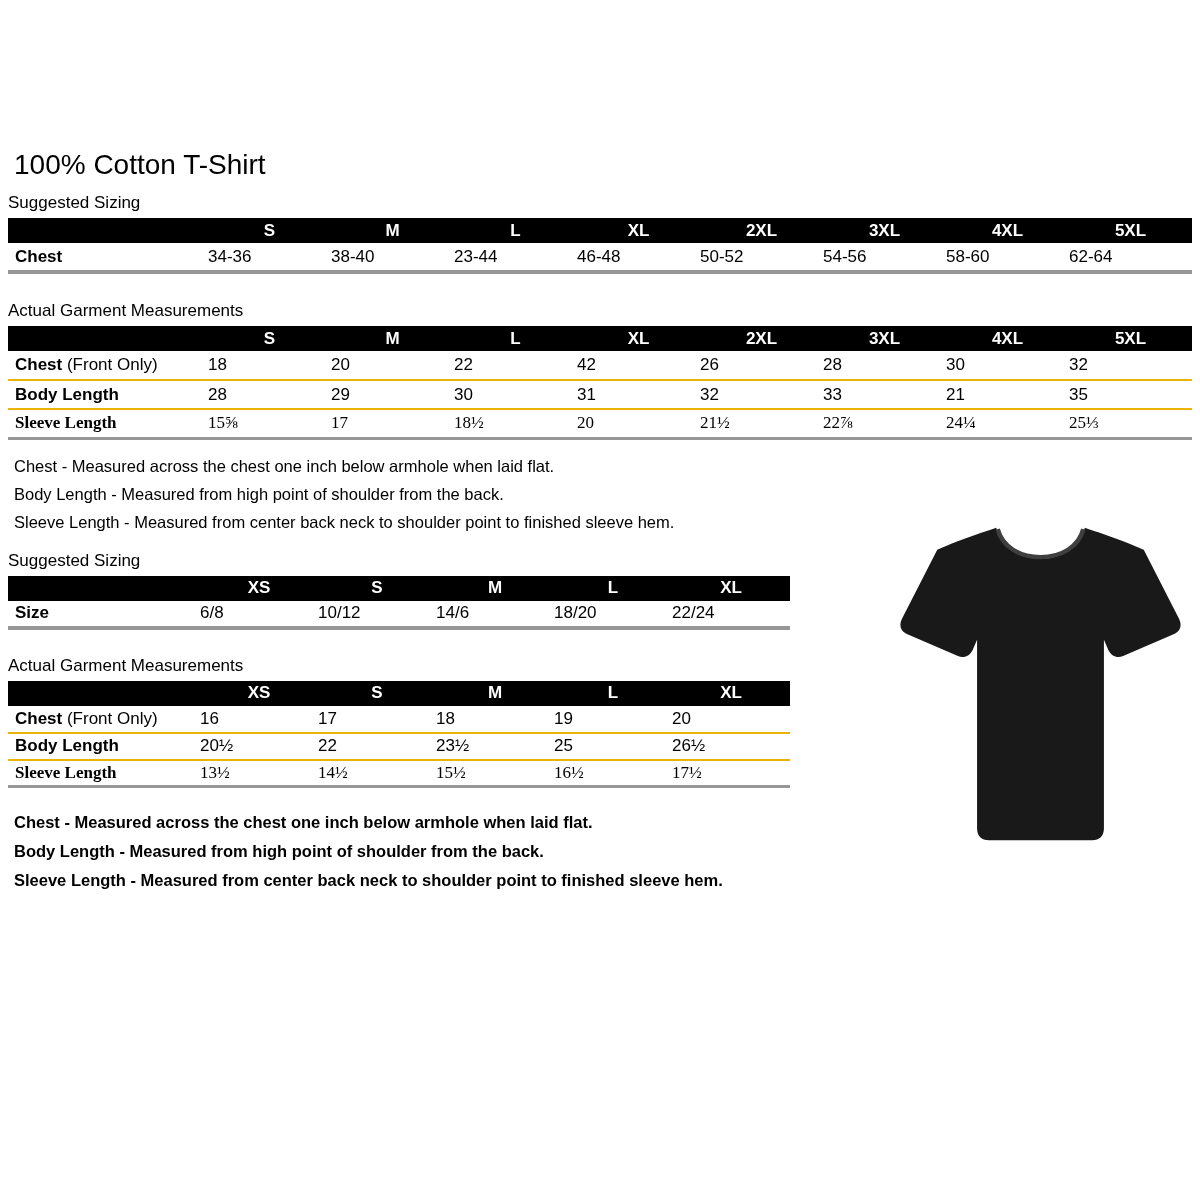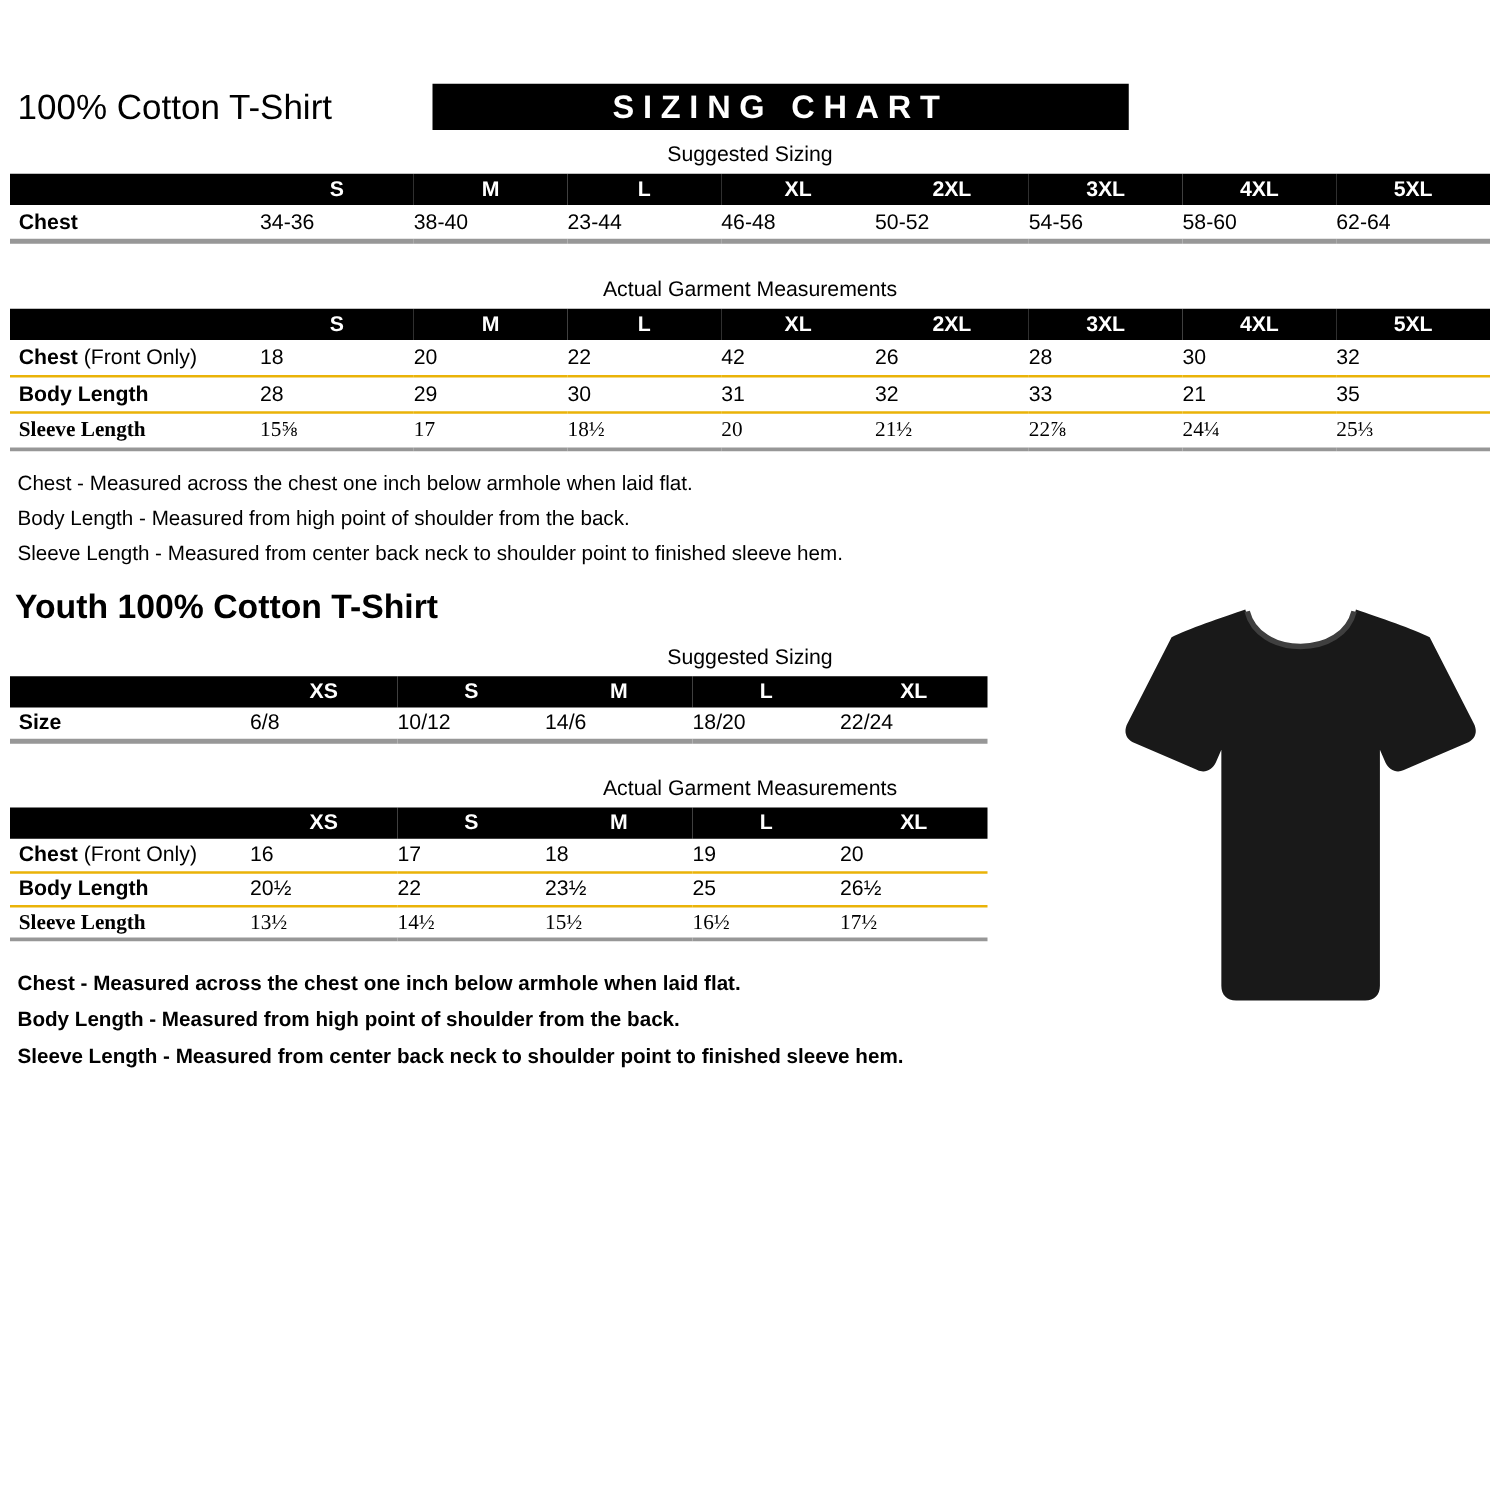--- a/index.html
+++ b/index.html
@@ -1,25 +1,25 @@
 <!DOCTYPE html>
 <html><head>
 <meta charset="utf-8">
 <style>
   * { margin:0; padding:0; box-sizing:border-box; }
   html,body { width:1200px; height:1200px; background:#fff; color:#000;
               font-family:"Liberation Sans", sans-serif; }
-  .page { position:relative; width:1200px; height:1056px; padding:67px 8px 0 8px; overflow:hidden; }
+  .page { position:relative; width:1200px; height:1056px; padding:106px 8px 0 8px; overflow:hidden;margin-top:40px; }
 
   .header-row { display:flex; align-items:stretch; margin-left:6px; height:38px; }
   .main-title { font-size:28px; font-weight:400; width:332px; line-height:37px; white-space:nowrap; }
   .banner { width:557px; height:37px; background:#000; color:#fff; font-weight:700;
             font-size:26px; letter-spacing:7px; text-align:center; line-height:37px; }
 
-  .section-label { font-size:17px; padding-left:0px;text-align:center; }
+  .section-label { font-size:17px; padding-left:0px; }
   .sl-a1 { margin:9px 0 5px; }
   .sl-a2 { margin:27px 0 5px; }
   .sl-y1 { margin:15px 0 5px; }
   .sl-y2 { margin:26px 0 5px; }
 
   table { border-collapse:collapse; table-layout:fixed; }
   .wide { width:1184px; }
   .narrow { width:782px; }
   th { background:#000; color:#fff; font-size:17px; font-weight:700; height:25px; text-align:center; padding:0; }
   td { font-size:17px; height:29px; padding:0; }
@@ -42,21 +42,20 @@
   .tshirt { position:absolute; left:893px; top:470px; width:295px; height:345px; }
   .tshirt svg { width:100%; height:100%; display:block; }
 </style>
 </head>
 <body>
 
 <div class="page">
 
   <div class="header-row">
     <div class="main-title">100% Cotton T-Shirt</div>
-    <div class="banner">SIZING CHART</div>
   </div>
 
   <div class="section-label sl-a1">Suggested Sizing</div>
 
   <table class="wide single">
     <colgroup>
         <col style="width:200px">
         <col span="8">
       </colgroup>
     <thead>
@@ -143,21 +142,20 @@
       </tr>
     </tbody>
   </table>
 
   <div class="notes notes-a">
     <div class="note-line">Chest - Measured across the chest one inch below armhole when laid flat.</div>
     <div class="note-line">Body Length - Measured from high point of shoulder from the back.</div>
     <div class="note-line">Sleeve Length - Measured from center back neck to shoulder point to finished sleeve hem.</div>
   </div>
 
-  <div class="youth-title">Youth 100% Cotton T-Shirt</div>
 
   <div class="section-label sl-y1">Suggested Sizing</div>
 
   <table class="narrow single">
     <colgroup>
         <col style="width:192px">
         <col span="5">
       </colgroup>
     <thead>
       <tr>

